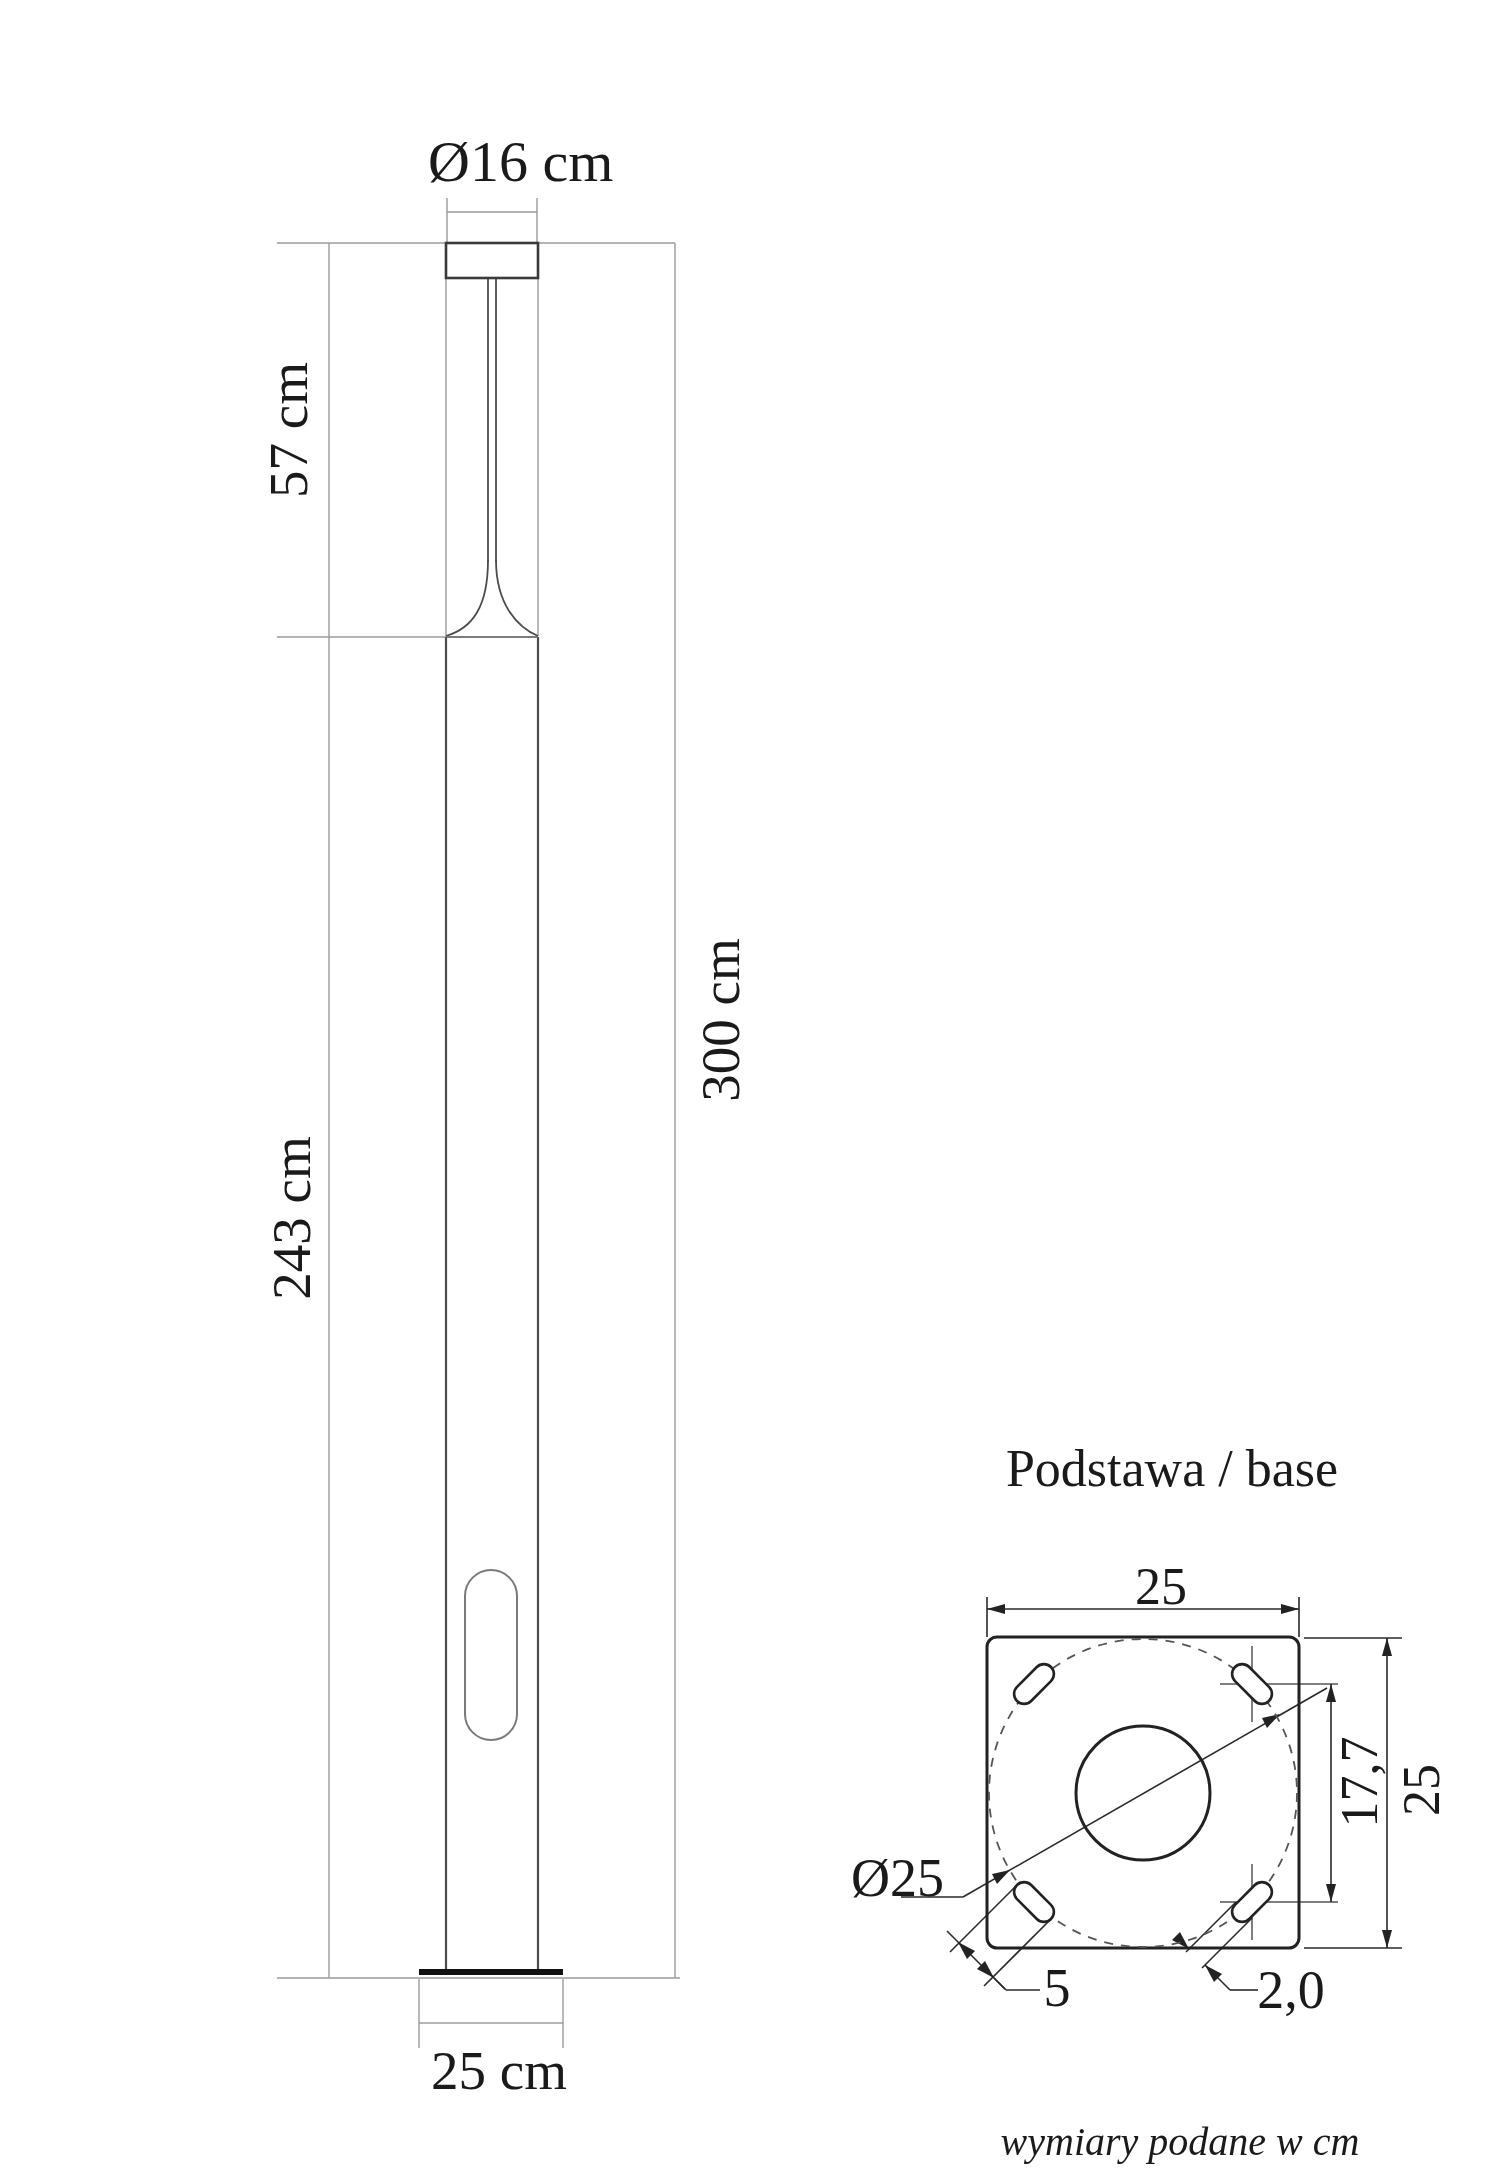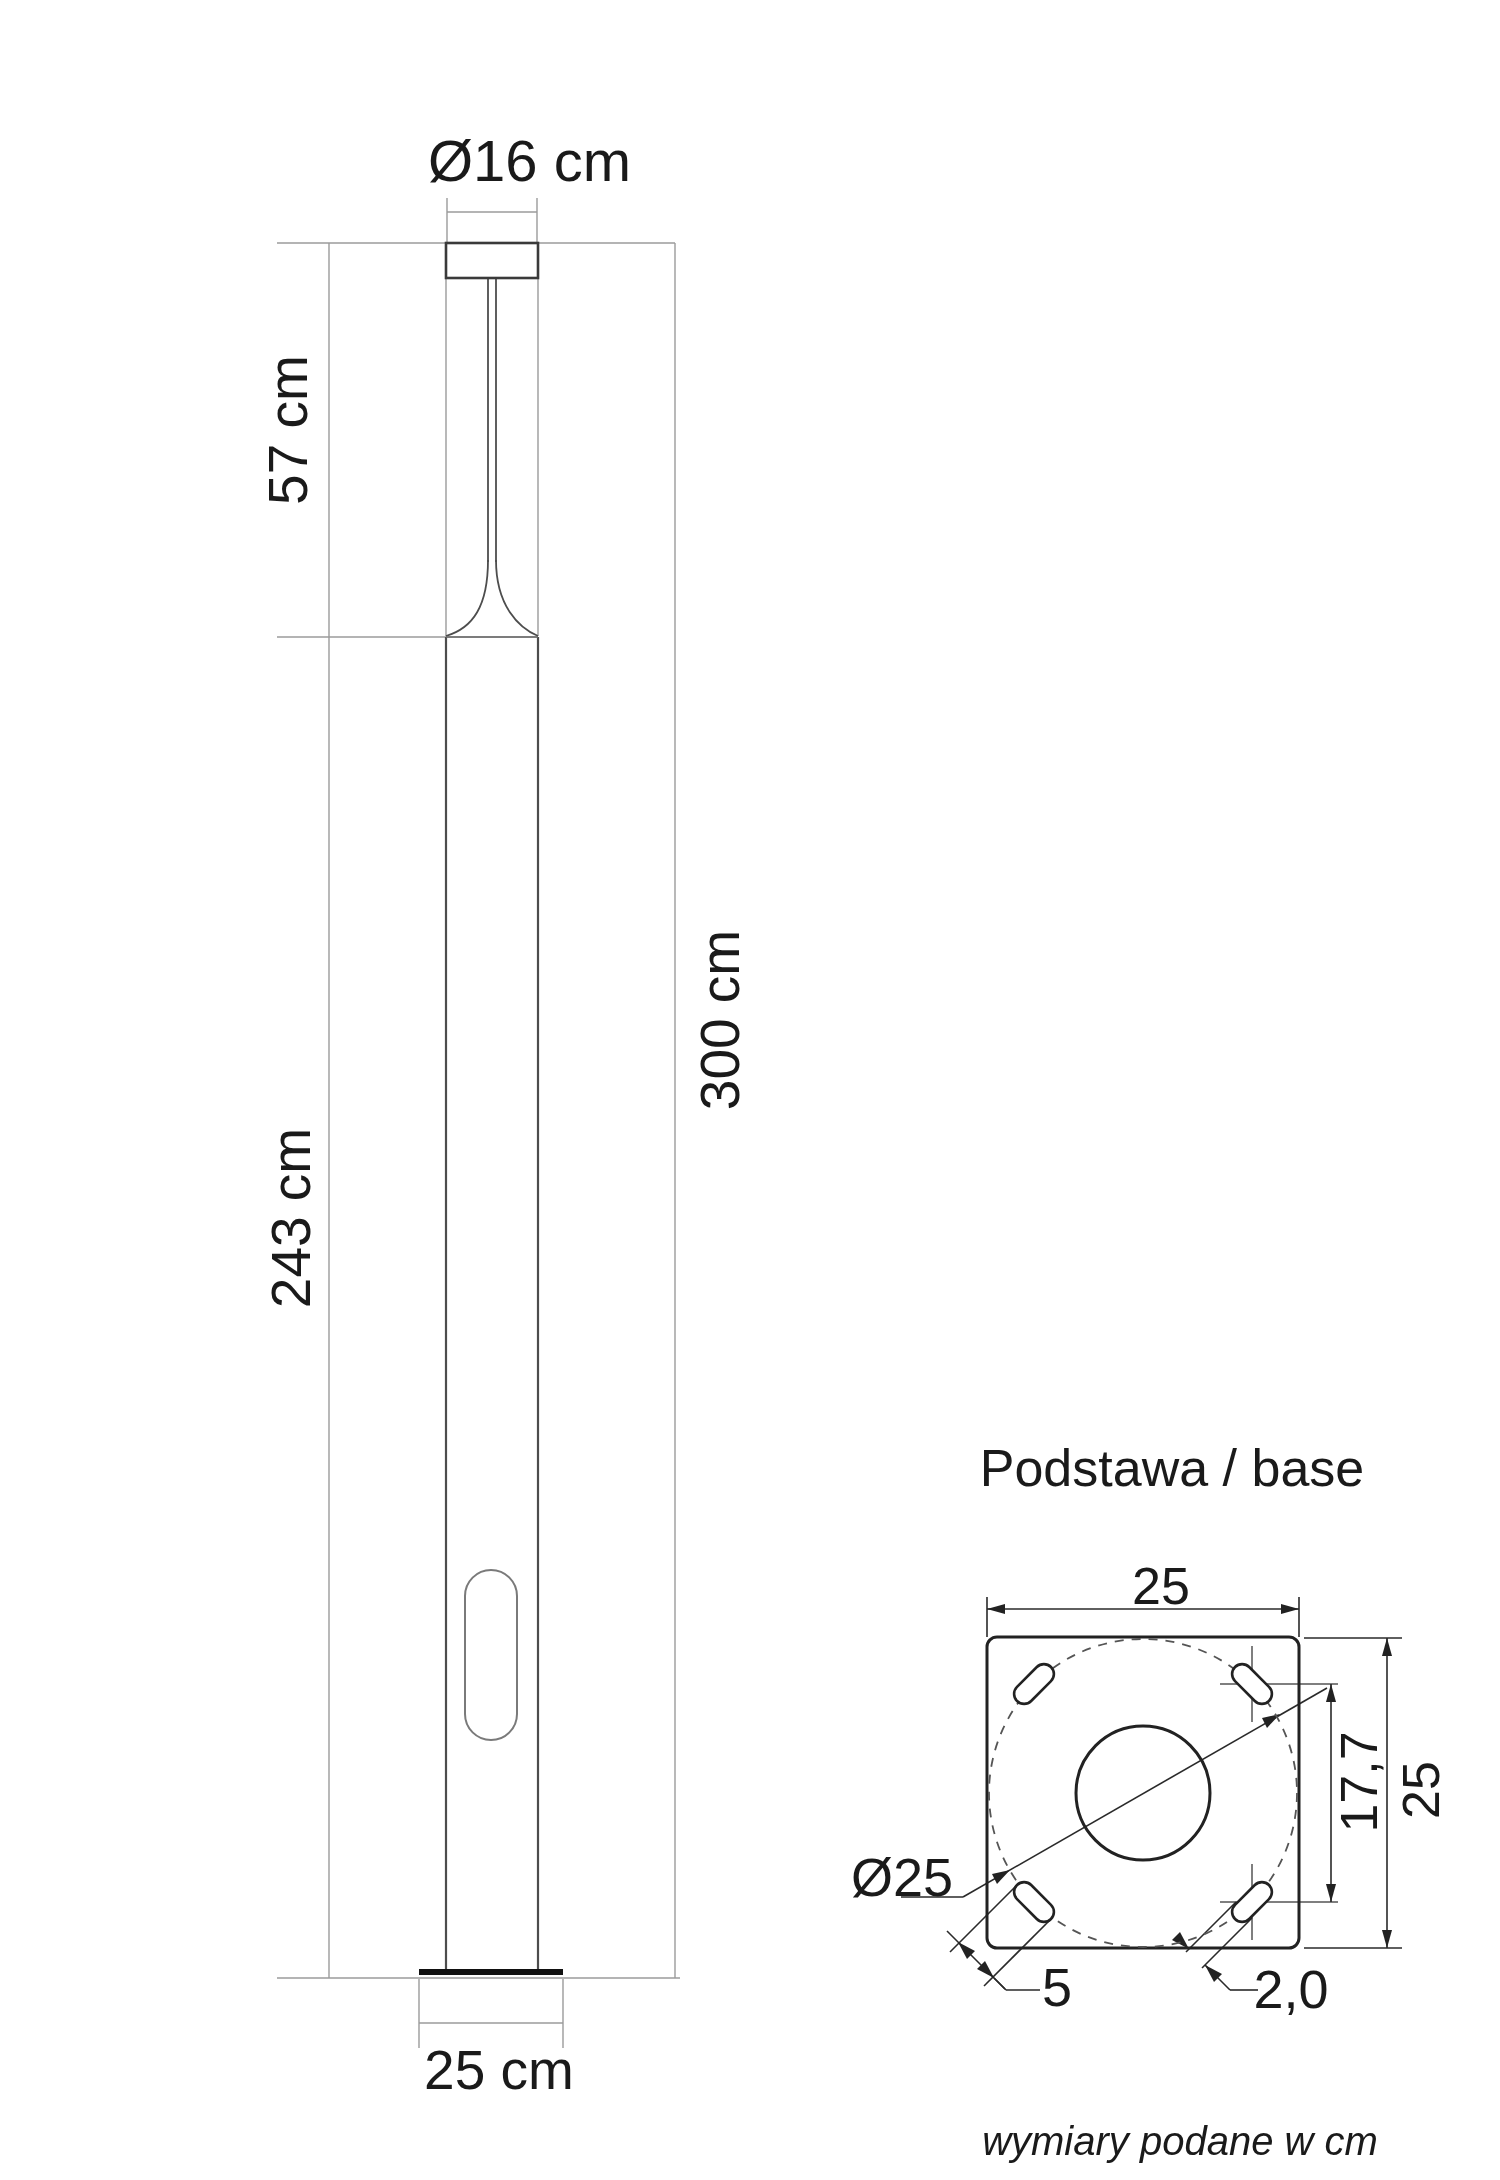--- a/index.html
+++ b/index.html
@@ -1,21 +1,21 @@
 <!DOCTYPE html>
 <html><head>
 <meta charset="utf-8">
 <style>
   html,body{margin:0;padding:0;background:#e8e8e8;}
   .page{
     position:relative;
     width:1500px;height:2180px;
     margin:0 auto;
     background:#ffffff;
-    font-family:Liberation Sans, sans-serif;
+    font-family:Liberation Serif, serif;
     overflow:hidden;
   }
   svg{display:block;}
   text{fill:#1a1a1a;}
   .lbl{font-size:55px;}
   .lbl-big{font-size:58px;}
   .lbl-detail{font-size:52px;}
   .lbl-detail-big{font-size:54px;}
   .footer-note{font-size:40px;font-style:italic;}
   .title{font-size:52px;}

